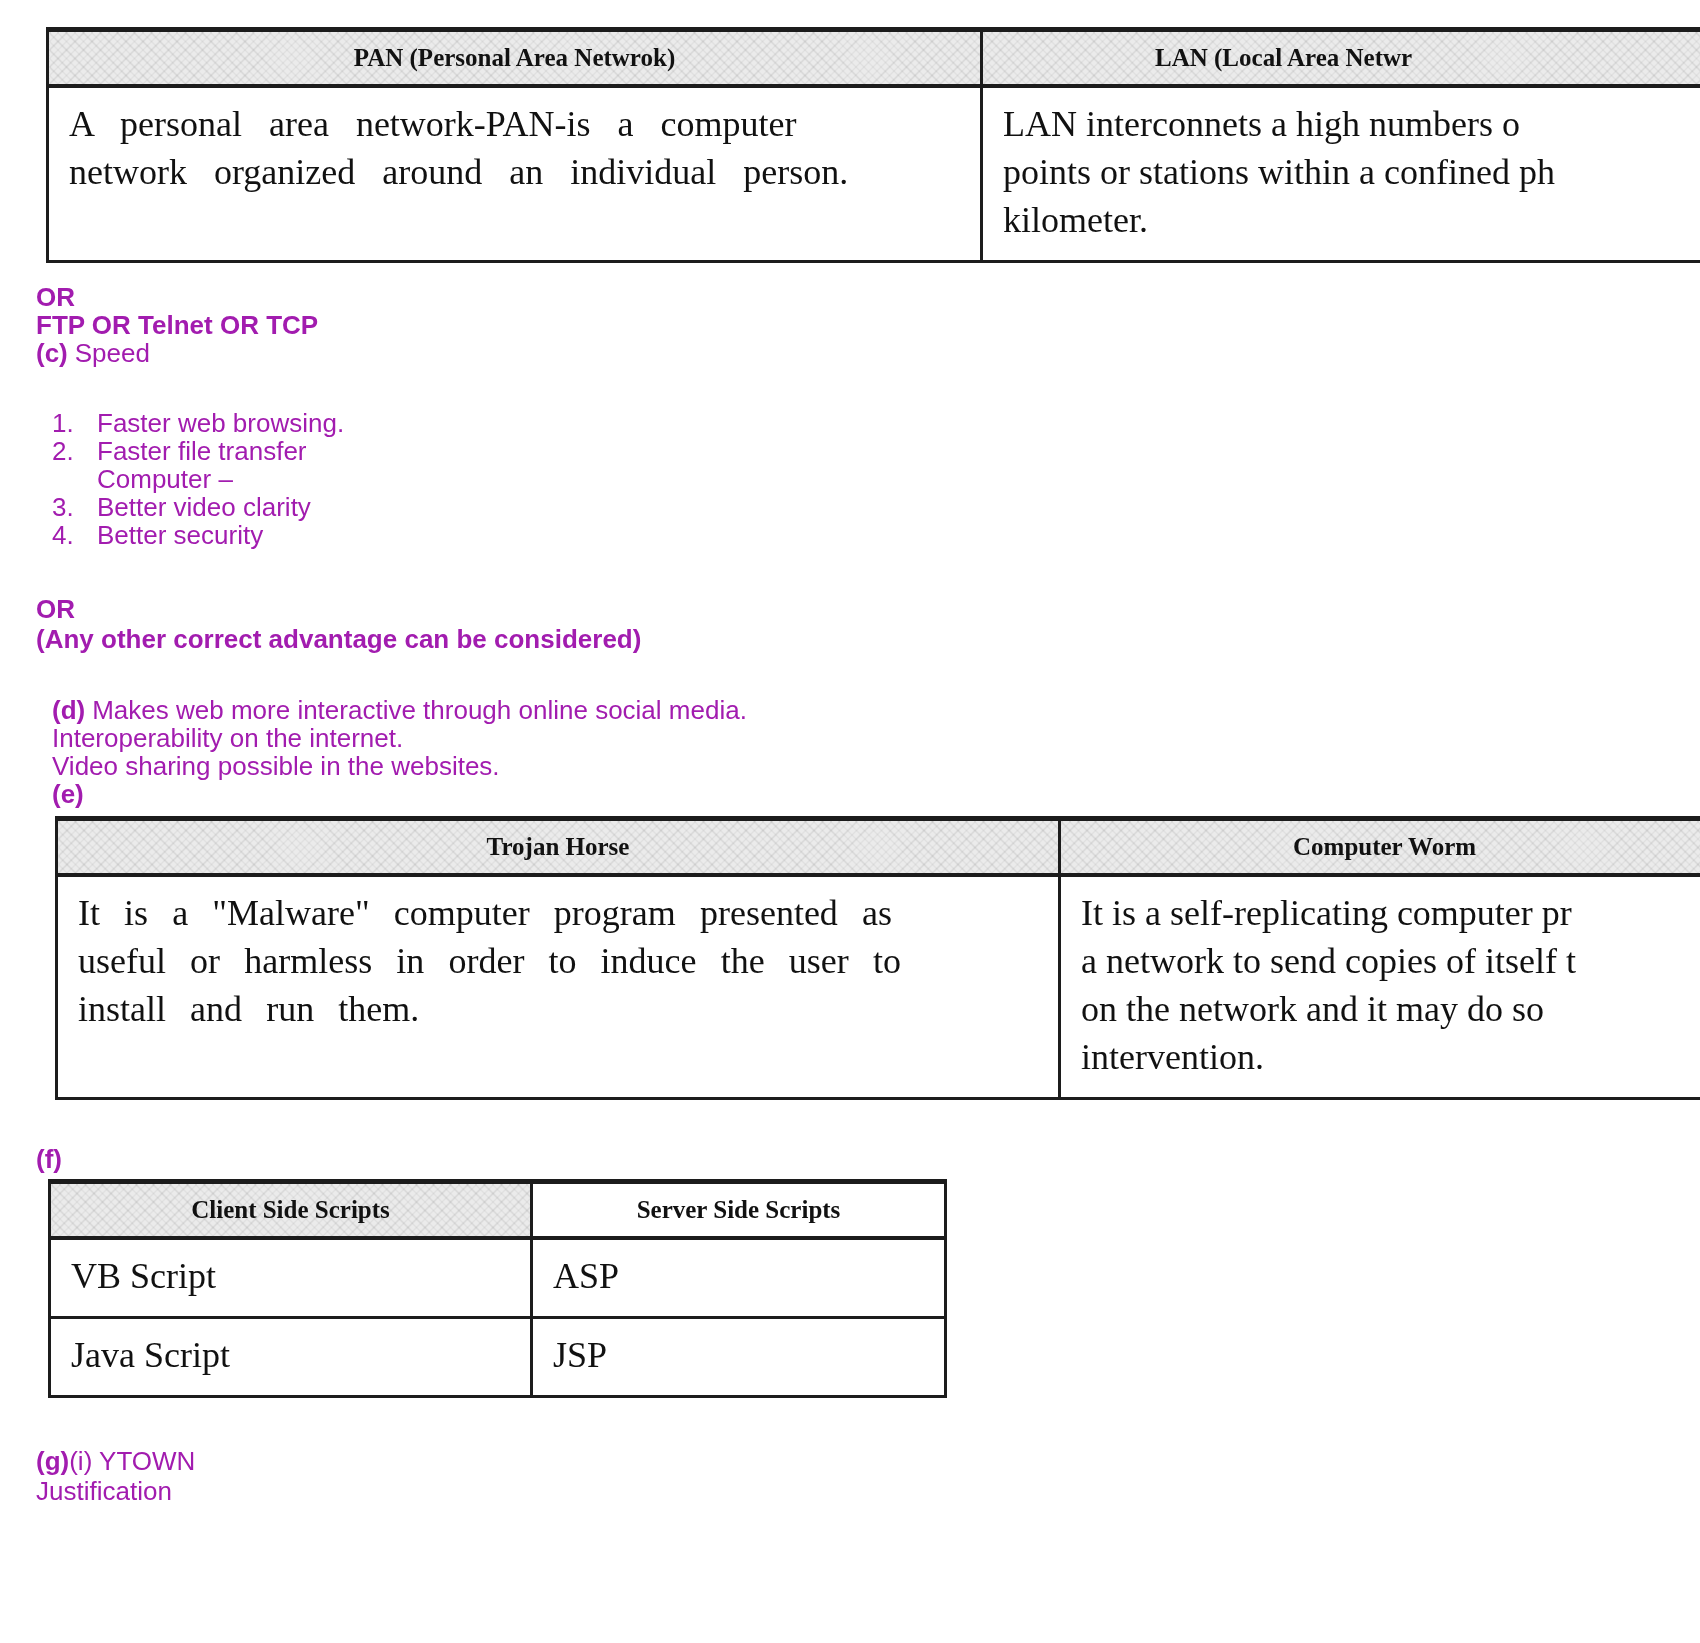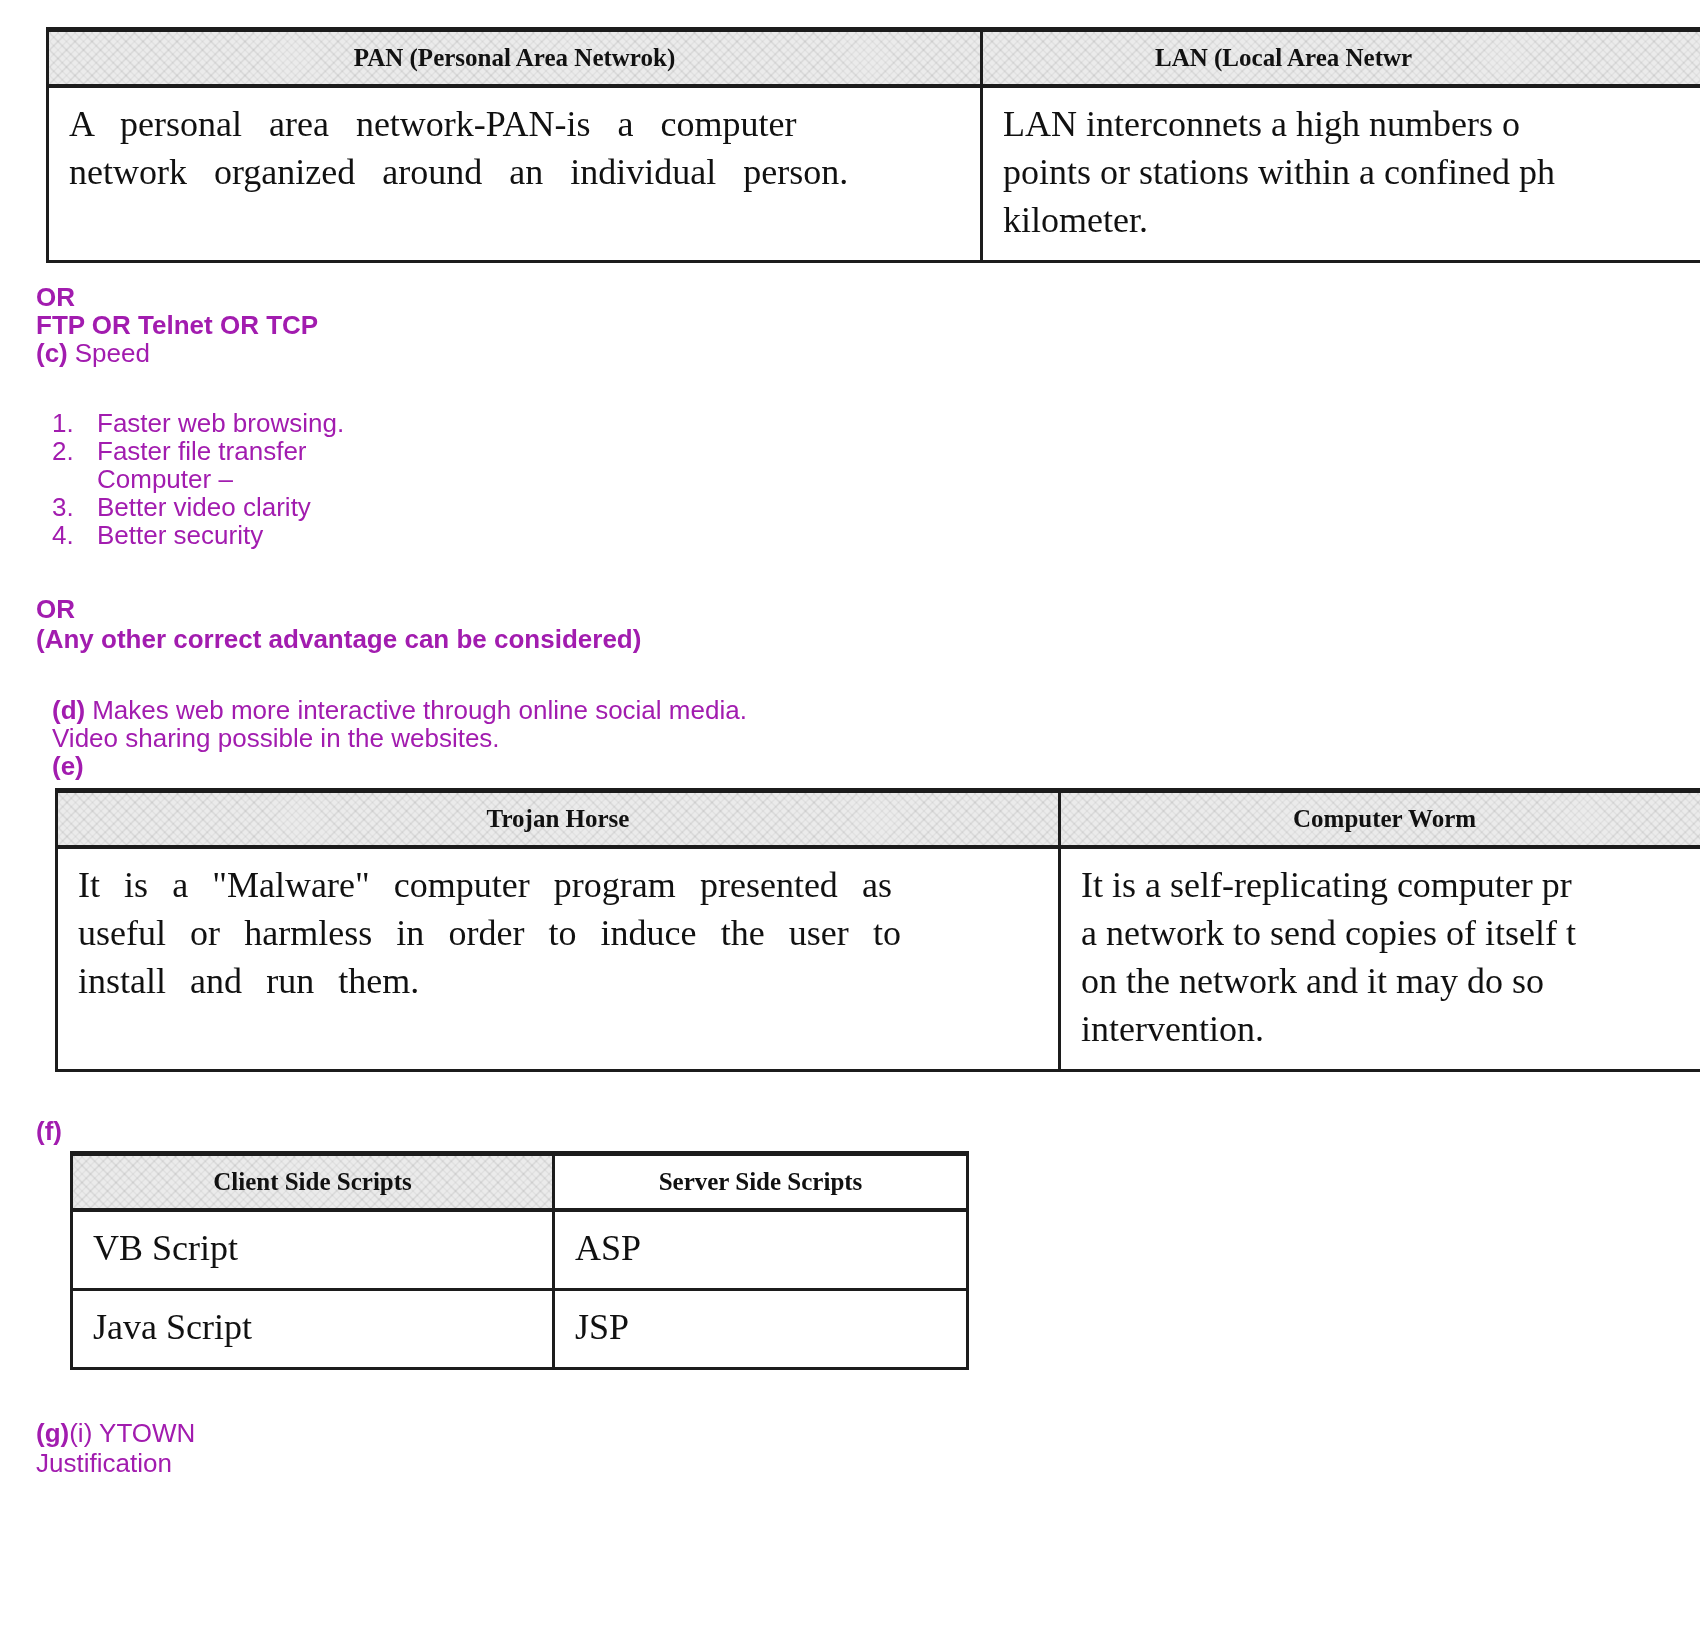--- a/index.html
+++ b/index.html
@@ -46,21 +46,21 @@
   .t1 { margin:27px 0 0 46px; width:2200px; }
   .t1 .c1 { width:934px; }
   .t1 th.right-h { text-align:left; padding-left:172px; }
   .t1 td.left-b { word-spacing:0.5em; }
   
   .t2 { margin:8px 0 0 55px; width:2200px; }
   .t2 .c1 { width:1003px; }
   .t2 th.right-h { text-align:left; padding-left:232px; }
   .t2 td.left-b { word-spacing:0.42em; }
   
-  .t3 { margin:6px 0 0 70px; width:899px; }
+  .t3 { margin:6px 0 0 48px; width:899px; }
   .t3 .c1 { width:482px; }
   .t3 th { font-size:36px; padding:10px 6px; }
   .t3 td { font-size:35px; line-height:40px; text-align:center; padding:11px 6px 13px 6px; white-space:normal; }
   
   .typed { font-size:26px; line-height:28px; color:#a21caf; }
   .typed p { margin:0; }
   .block1 { margin:20px 0 0 36px; line-height:28px; }
   .block2 { margin:45px 0 0 36px; line-height:30px; }
   .block3 { margin:42px 0 0 52px; line-height:28px; }
   .block4 { margin:48px 0 0 36px; line-height:30px; }
@@ -119,20 +119,21 @@
   </div>
 </div>
 
 <div class="typed block2">
   <p><b>OR</b></p>
   <p><b>(Any other correct advantage can be considered)</b></p>
 </div>
 
 <div class="typed block3">
   <p><b class="lbl">(d)</b><span>Makes web more interactive through online social media.</span></p>
+  <p>Interoperability on the internet.</p>
   <p>Video sharing possible in the websites.</p>
   <p><b>(e)</b></p>
 </div>
 
 <table class="scan t2">
   <colgroup>
       <col class="c1">
       <col>
     </colgroup>
   <tbody>

